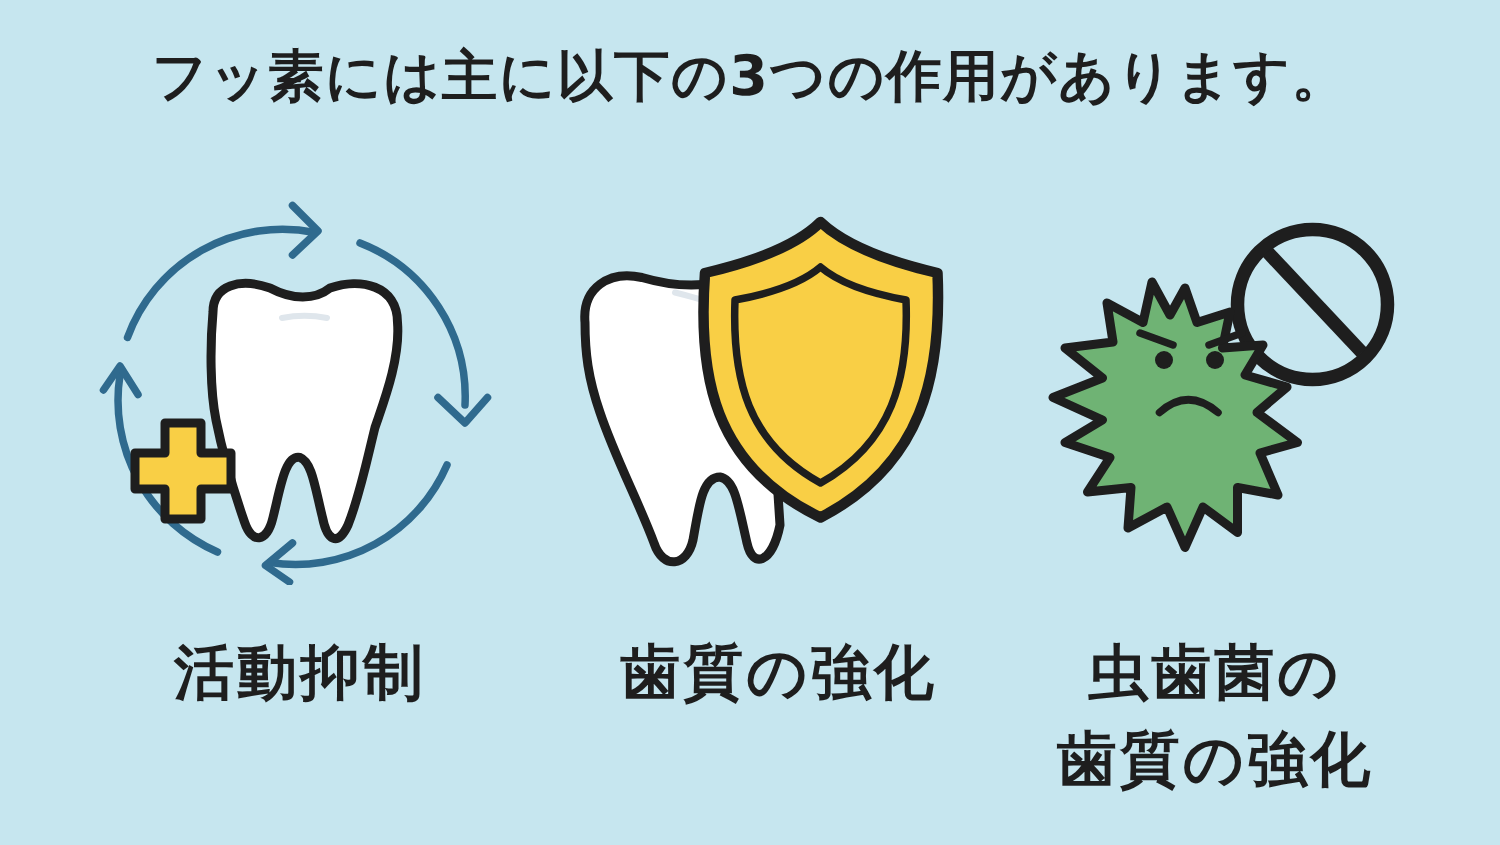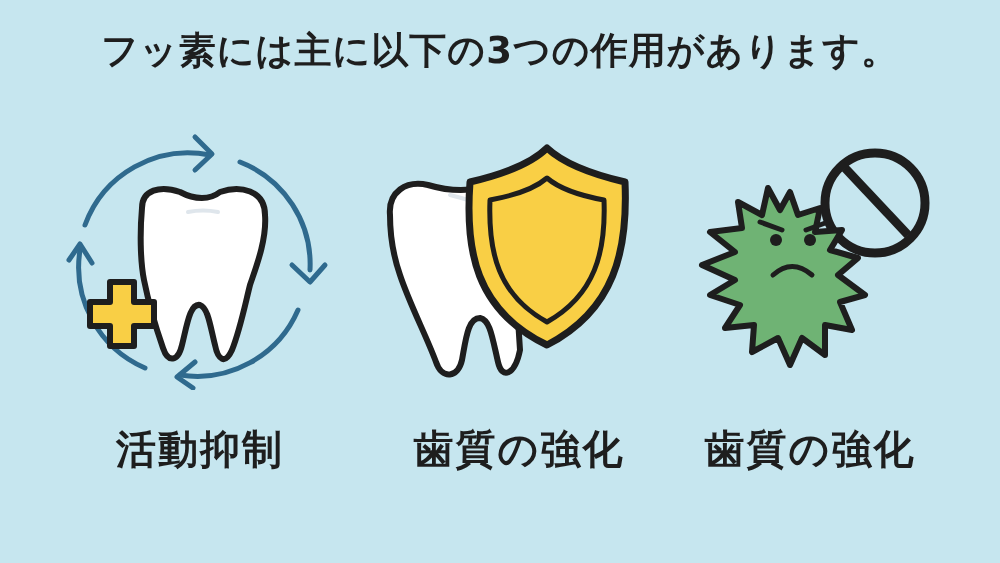--- a/index.html
+++ b/index.html
@@ -71,14 +71,15 @@
     <path d="M110 52 L118 75 L140 68 L135 92 L162 90 L150 110 L178 118 L158 135 L185 155 L160 162 L172 190 L145 185 L145 215 L122 198 L110 225 L98 198 L72 212 L74 185 L45 188 L60 165 L30 155 L55 140 L22 125 L55 112 L30 92 L62 88 L58 62 L82 75 L88 48 L100 70 Z" fill="#6fb374" stroke="#1e1e1e" stroke-width="6" stroke-linejoin="round"></path>
     <circle cx="96" cy="100" r="6" fill="#1e1e1e"></circle>
     <circle cx="130" cy="100" r="6" fill="#1e1e1e"></circle>
     <path d="M80 82 L102 90" stroke="#1e1e1e" stroke-width="5" stroke-linecap="round"></path>
     <path d="M148 82 L126 90" stroke="#1e1e1e" stroke-width="5" stroke-linecap="round"></path>
     <path d="M93 135 Q112 118 132 135" fill="none" stroke="#1e1e1e" stroke-width="5" stroke-linecap="round"></path>
   </g>
 </svg>
 
 <div class="label" style="left:680px;top:420px;width:260px;">
+  <div>虫歯菌の</div>
   <div>歯質の強化</div>
 </div>
 
 </body></html>

